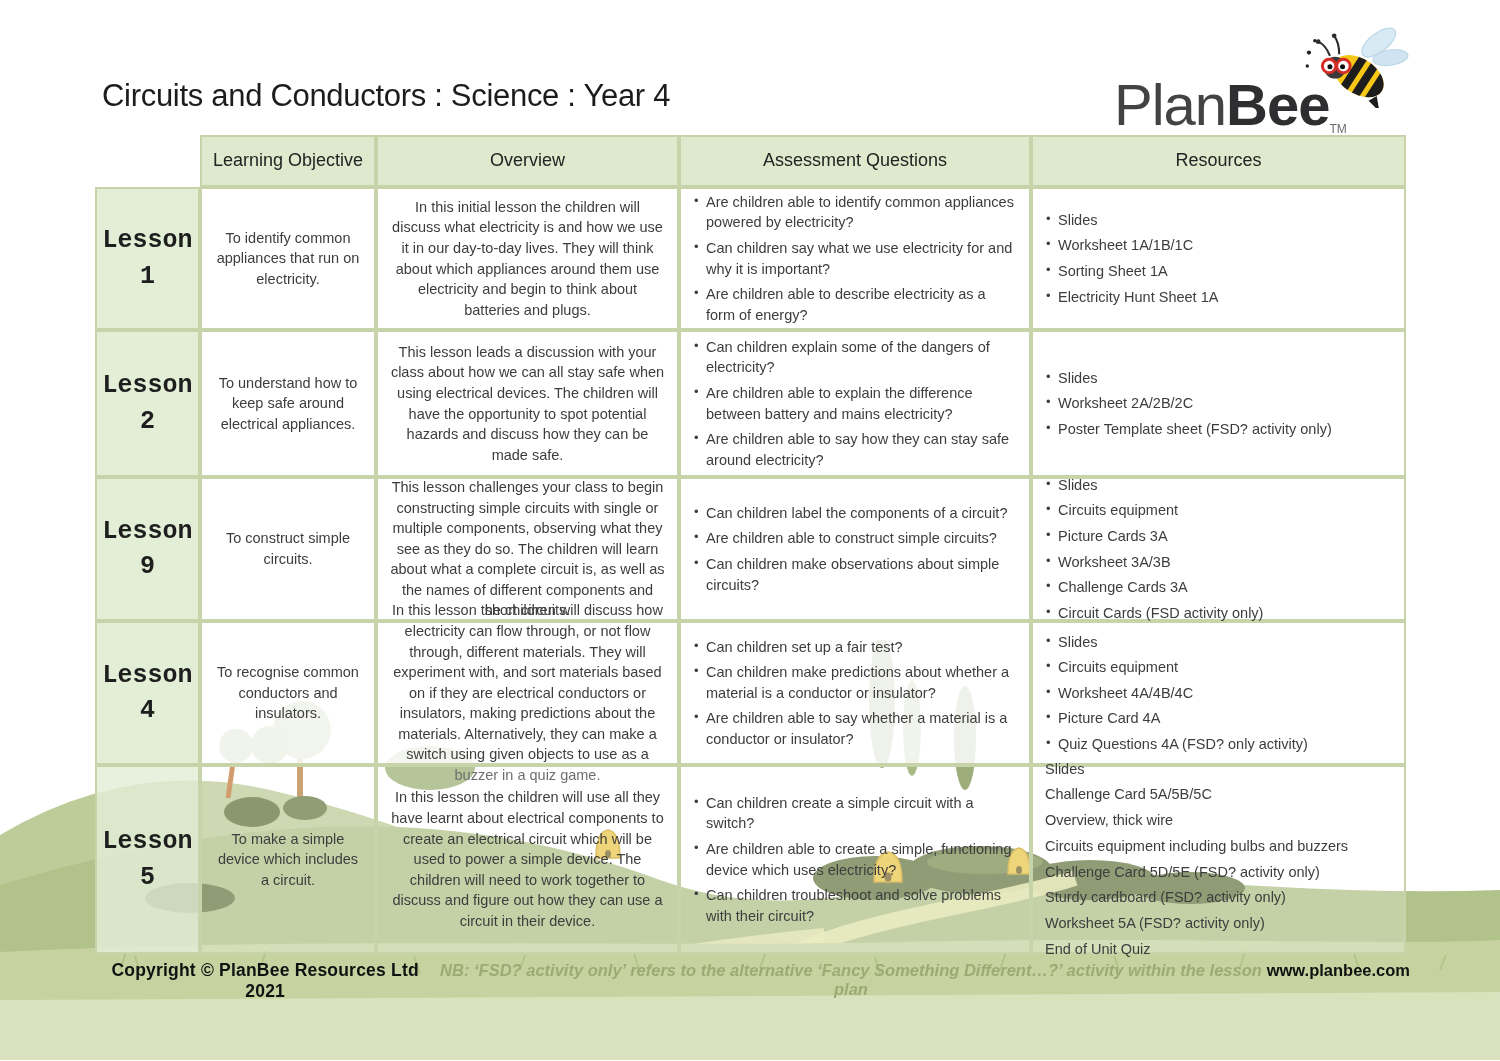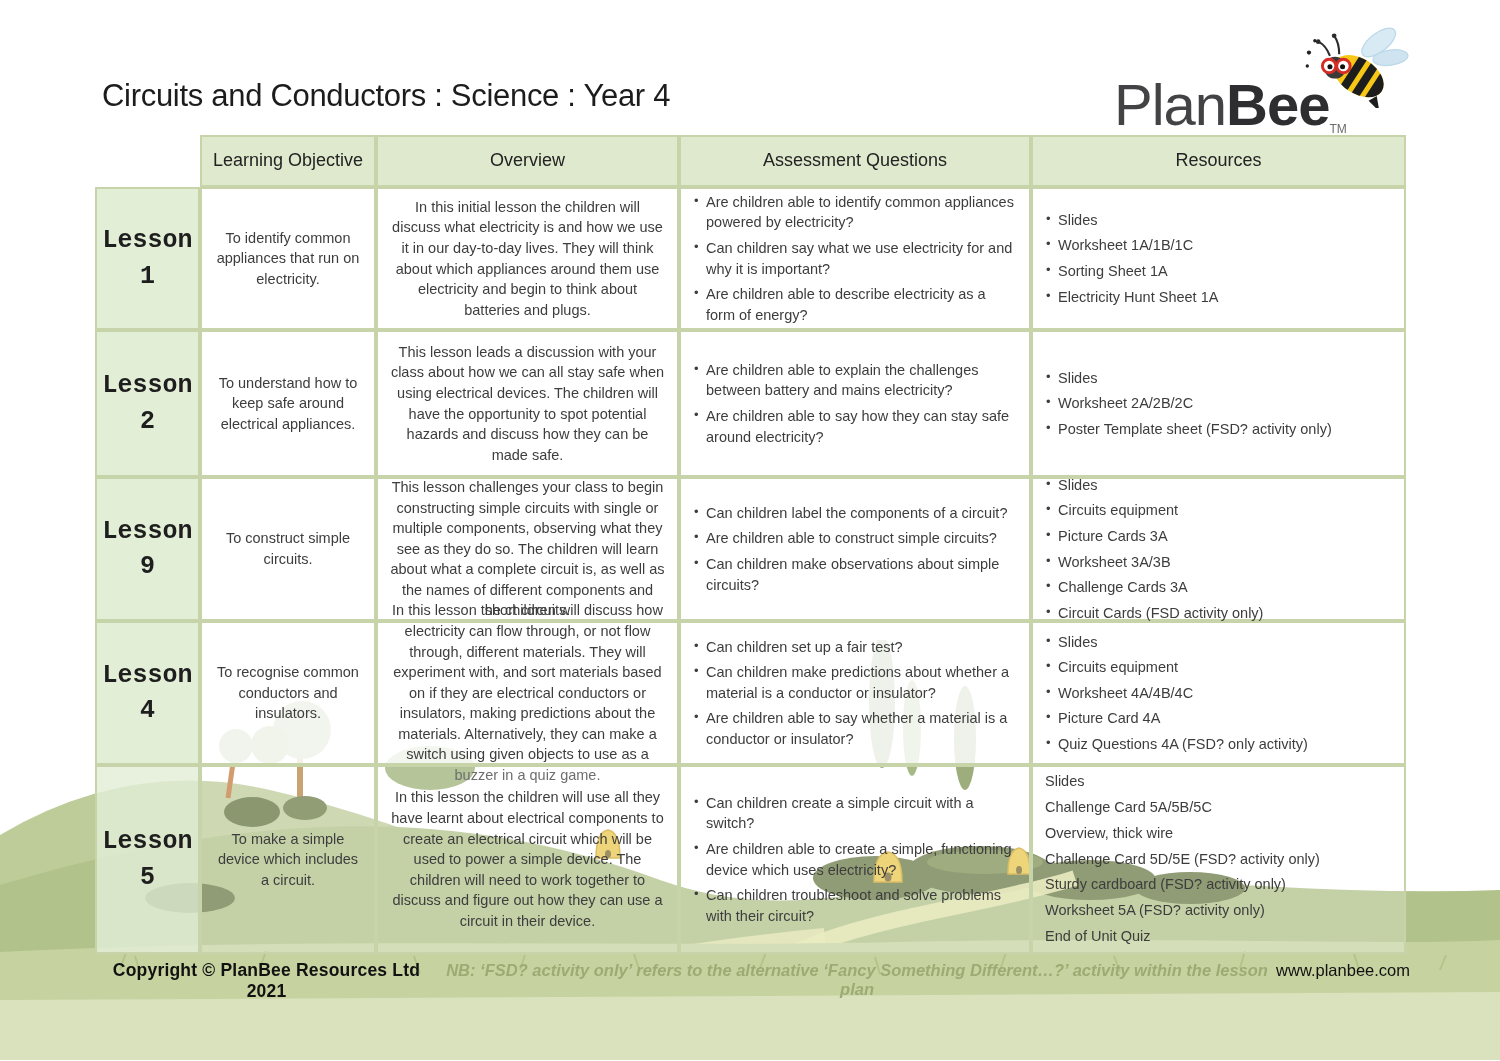--- a/index.html
+++ b/index.html
@@ -65,21 +65,21 @@
   .no-bullets .li::before{display:none}
   .row5{background:rgba(255,255,255,0.25)}
   .row5.lesson-label{background:rgba(227,238,215,0.82)}
   
   .footer{
     position:absolute;left:95px;top:960px;width:1315px;
     display:flex;align-items:baseline;justify-content:space-between;text-align:center;
   }
   .copyright{font-size:17.5px;font-weight:bold;color:#111;letter-spacing:0.2px}
   .fsd-note{font-size:16.5px;font-weight:bold;font-style:italic;color:var(--note)}
-  .website{font-size:16.5px;font-weight:normal;color:#111}
+  .website{font-size:16.5px;font-weight:bold;color:#111}
 </style>
 </head>
 <body>
 
 <svg class="landscape" viewBox="0 0 1500 420" width="1500" height="420" aria-hidden="true">
 
   <path d="M0,195 Q130,118 270,150 Q400,180 540,245 L540,420 L0,420 Z" fill="#b7c68f" opacity="0.9"></path>
 
   <line x1="228" y1="158" x2="234" y2="116" stroke="#c57b3e" stroke-width="5"></line>
   <circle cx="236" cy="106" r="17" fill="#8fa763"></circle>
@@ -182,21 +182,22 @@
       <div class="li">Slides</div>
       <div class="li">Worksheet 1A/1B/1C</div>
       <div class="li">Sorting Sheet 1A</div>
       <div class="li">Electricity Hunt Sheet 1A</div>
     </div>
 
   <div class="cell lesson-label">Lesson 2</div>
   <div class="cell centered">To understand how to keep safe around electrical appliances.</div>
   <div class="cell centered">This lesson leads a discussion with your class about how we can all stay safe when using electrical devices. The children will have the opportunity to spot potential hazards and discuss how they can be made safe.</div>
   <div class="cell listcell">
-      <div class="li">Are children able to explain the challenges between battery and mains electricity?</div>
+      <div class="li">Can children explain some of the dangers of electricity?</div>
+      <div class="li">Are children able to explain the difference between battery and mains electricity?</div>
       <div class="li">Are children able to say how they can stay safe around electricity?</div>
     </div>
   <div class="cell listcell">
       <div class="li">Slides</div>
       <div class="li">Worksheet 2A/2B/2C</div>
       <div class="li">Poster Template sheet (FSD? activity only)</div>
     </div>
 
   <div class="cell lesson-label">Lesson 9</div>
   <div class="cell centered">To construct simple circuits.</div>
@@ -236,20 +237,21 @@
   <div class="cell centered row5">In this lesson the children will use all they have learnt about electrical components to create an electrical circuit which will be used to power a simple device. The children will need to work together to discuss and figure out how they can use a circuit in their device.</div>
   <div class="cell listcell row5">
       <div class="li">Can children create a simple circuit with a switch?</div>
       <div class="li">Are children able to create a simple, functioning device which uses electricity?</div>
       <div class="li">Can children troubleshoot and solve problems with their circuit?</div>
     </div>
   <div class="cell listcell row5 no-bullets">
       <div class="li">Slides</div>
       <div class="li">Challenge Card 5A/5B/5C</div>
       <div class="li">Overview, thick wire</div>
+      <div class="li">Circuits equipment including bulbs and buzzers</div>
       <div class="li">Challenge Card 5D/5E (FSD? activity only)</div>
       <div class="li">Sturdy cardboard (FSD? activity only)</div>
       <div class="li">Worksheet 5A (FSD? activity only)</div>
       <div class="li">End of Unit Quiz</div>
     </div>
 </div>
 
 <div class="footer">
   <div class="copyright">Copyright © PlanBee Resources Ltd 2021</div>
   <div class="fsd-note">NB: ‘FSD? activity only’ refers to the alternative ‘Fancy Something Different…?’ activity within the lesson plan</div>

